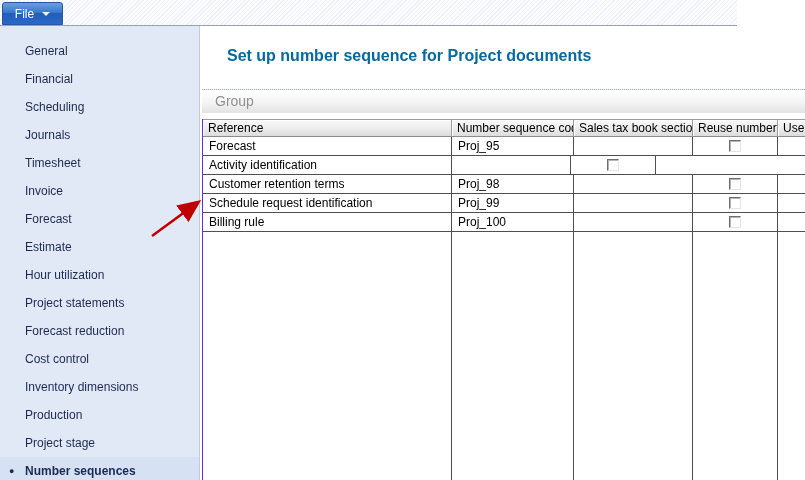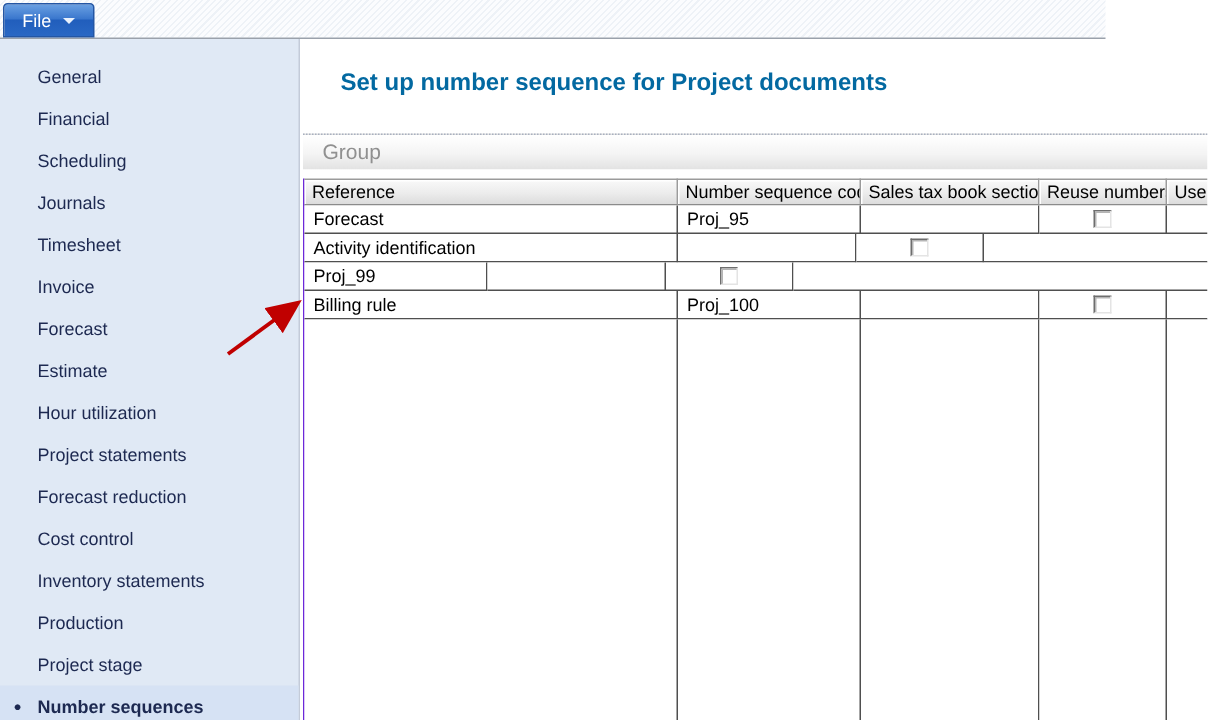--- a/index.html
+++ b/index.html
@@ -135,21 +135,21 @@
   <div class="side-item">Scheduling</div>
   <div class="side-item">Journals</div>
   <div class="side-item">Timesheet</div>
   <div class="side-item">Invoice</div>
   <div class="side-item">Forecast</div>
   <div class="side-item">Estimate</div>
   <div class="side-item">Hour utilization</div>
   <div class="side-item">Project statements</div>
   <div class="side-item">Forecast reduction</div>
   <div class="side-item">Cost control</div>
-  <div class="side-item">Inventory statements</div>
+  <div class="side-item">Inventory dimensions</div>
   <div class="side-item">Production</div>
   <div class="side-item">Project stage</div>
   <div class="side-item selected">
     <span class="bullet">●</span>
     <span>Number sequences</span>
   </div>
 </div>
 
 <div class="content">
   <div class="page-title">Set up number sequence for Project documents</div>
@@ -178,20 +178,30 @@
     </div>
     <div class="grid-row">
       <div class="cell col-ref">Activity identification</div>
       <div class="cell col-tax"></div>
       <div class="cell col-reuse">
           <span class="checkbox"></span>
         </div>
       <div class="cell col-use"></div>
     </div>
     <div class="grid-row">
+      <div class="cell col-ref">Customer retention terms</div>
+      <div class="cell col-code">Proj_98</div>
+      <div class="cell col-tax"></div>
+      <div class="cell col-reuse">
+          <span class="checkbox"></span>
+        </div>
+      <div class="cell col-use"></div>
+    </div>
+    <div class="grid-row">
+      <div class="cell col-ref">Schedule request identification</div>
       <div class="cell col-code">Proj_99</div>
       <div class="cell col-tax"></div>
       <div class="cell col-reuse">
           <span class="checkbox"></span>
         </div>
       <div class="cell col-use"></div>
     </div>
     <div class="grid-row">
       <div class="cell col-ref">Billing rule</div>
       <div class="cell col-code">Proj_100</div>

